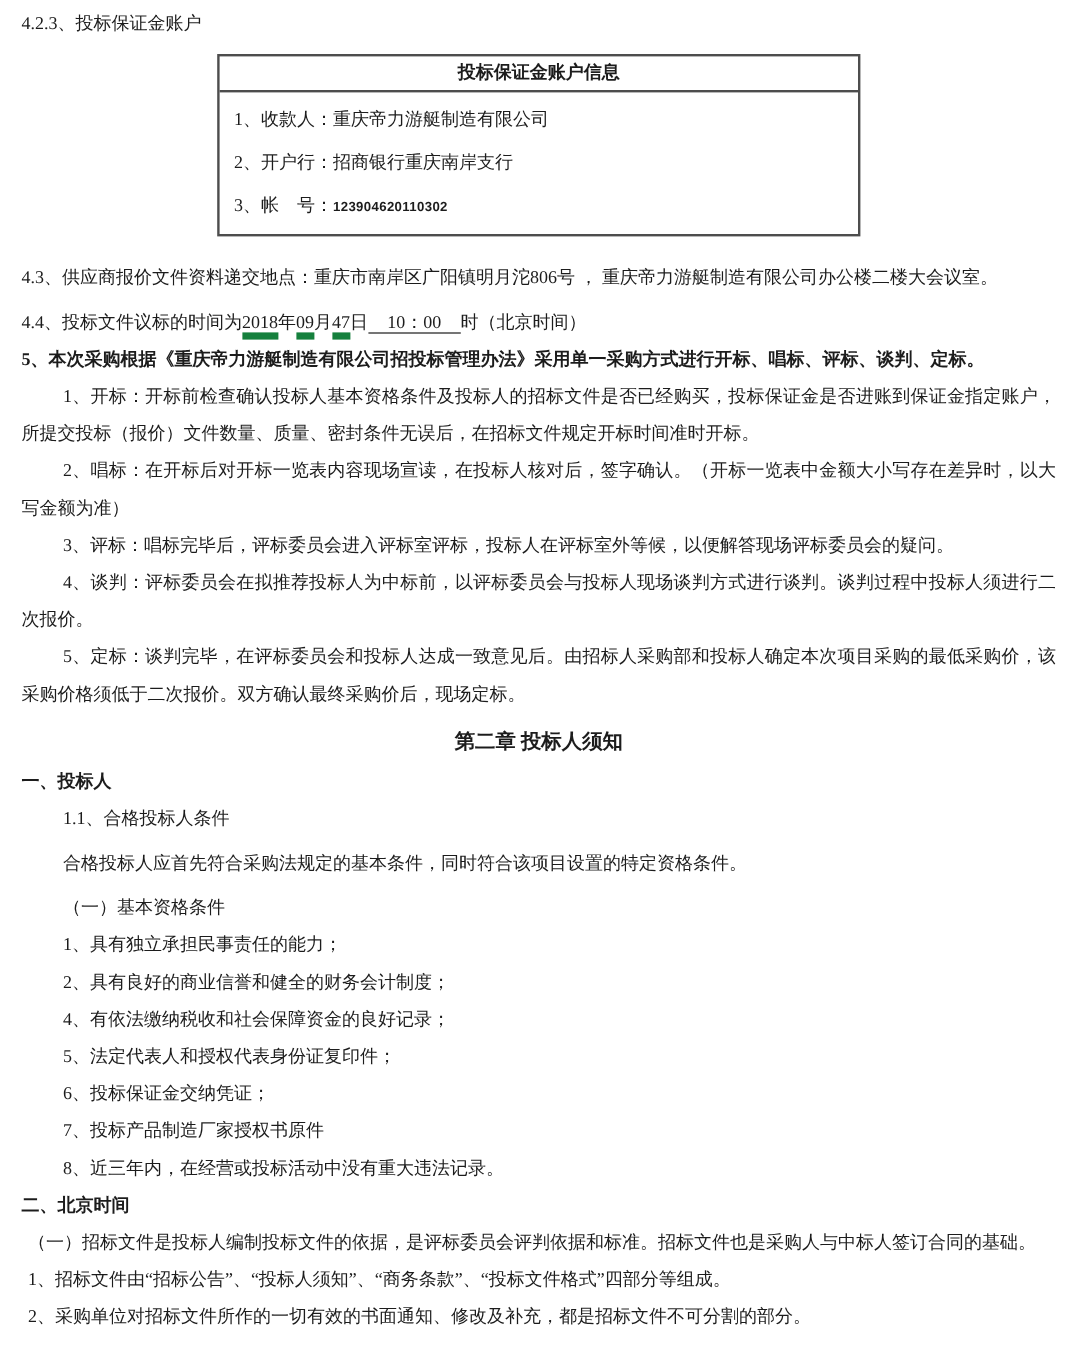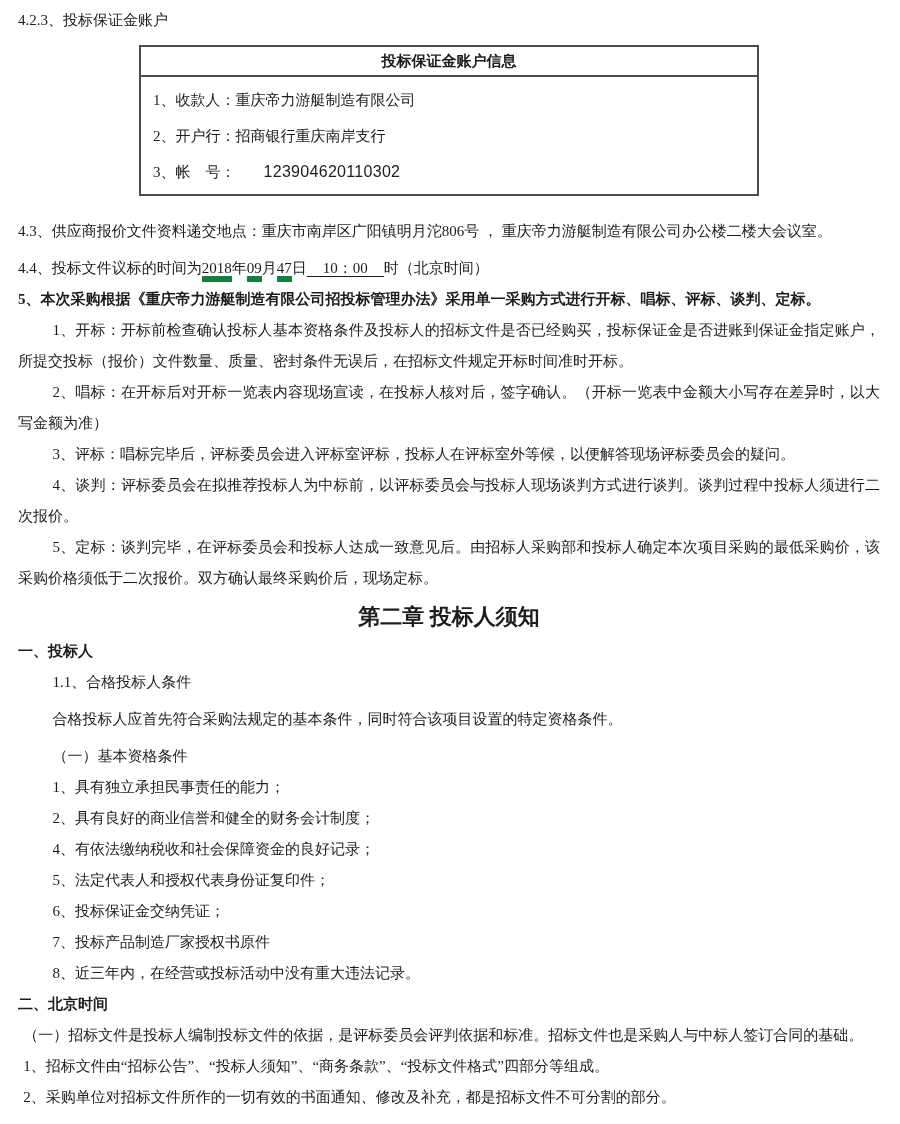--- a/index.html
+++ b/index.html
@@ -11,41 +11,41 @@
   .page { padding: 5px 20px 0 18px; font-size: 15px; }
   .page p { margin: 0; line-height: 31px; text-align: justify; }
   .bold { font-weight: bold; }
   .nowrap { white-space: nowrap; text-align: left; }
   .ind-2 { text-indent: 2.3em; }      
   .ind-xs { text-indent: 0.35em; }    
   .gap-s { margin-top: 6px !important; }
 
   
   .deposit-table {
-    width: 620px; margin: 9px auto 0 auto;
+    width: 536px; margin: 9px auto 0 auto;
     border: 2px solid #4d4d4d; box-sizing: border-box;
   }
   .t-header {
     text-align: center; font-weight: bold; font-size: 15px;
     line-height: 27px; padding: 1px 0 0 0;
     border-bottom: 2px solid #4d4d4d;
   }
   .t-body { padding: 5px 10px 4px 12px; }
   .t-row { line-height: 36px !important; text-align: left; white-space: nowrap; }
   .t-row .num-value {
     font-family: "Liberation Sans", "DejaVu Sans", sans-serif;
-    font-weight: 400; font-size: 16px; letter-spacing: 0.3px; margin-left: 28px;
+    font-weight: 700; font-size: 11px; letter-spacing: 0.3px;
   }
 
   
   .u { border-bottom: 6px solid #15803d; }
   .u-time { border-bottom: 1px solid #1c1c1c; padding: 0 16px; }
 
   .chapter-title {
-    font-size: 22px; font-weight: bold; text-align: center;
+    font-size: 17px; font-weight: bold; text-align: center;
     line-height: 32px; margin: 7px 0 4px 0 !important; text-align: center !important;
   }
 </style>
 </head>
 <body>
 
 <div class="page">
 
   <p>4.2.3、投标保证金账户</p>
 

